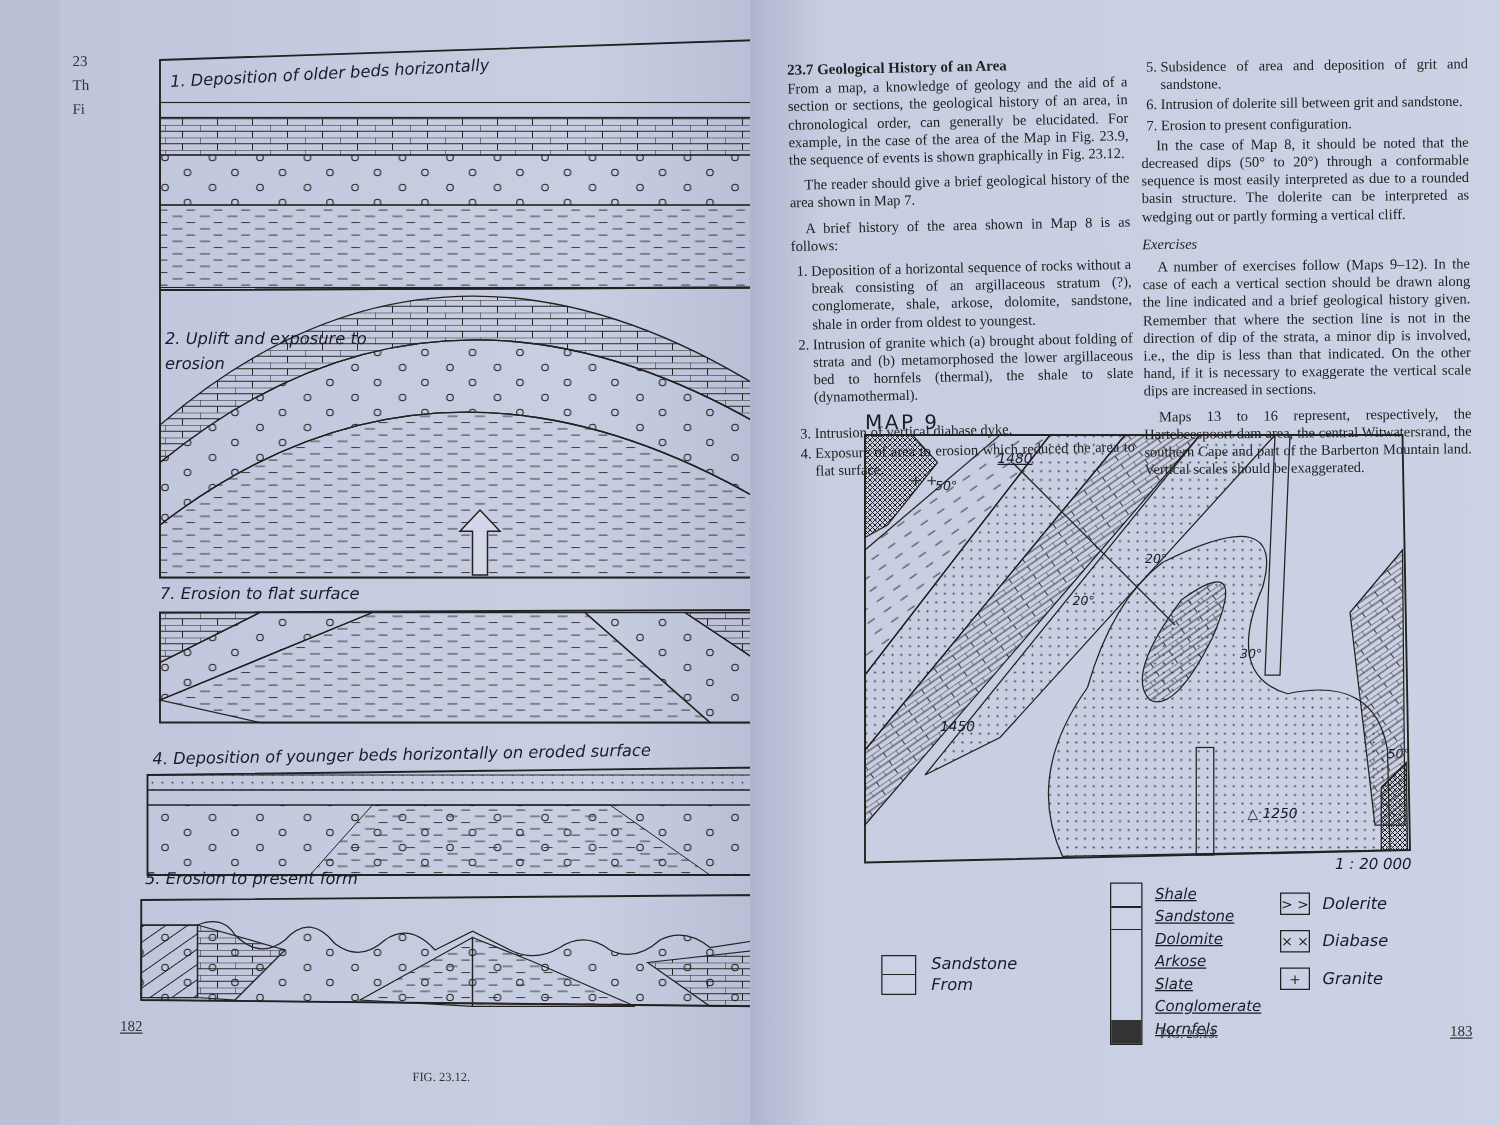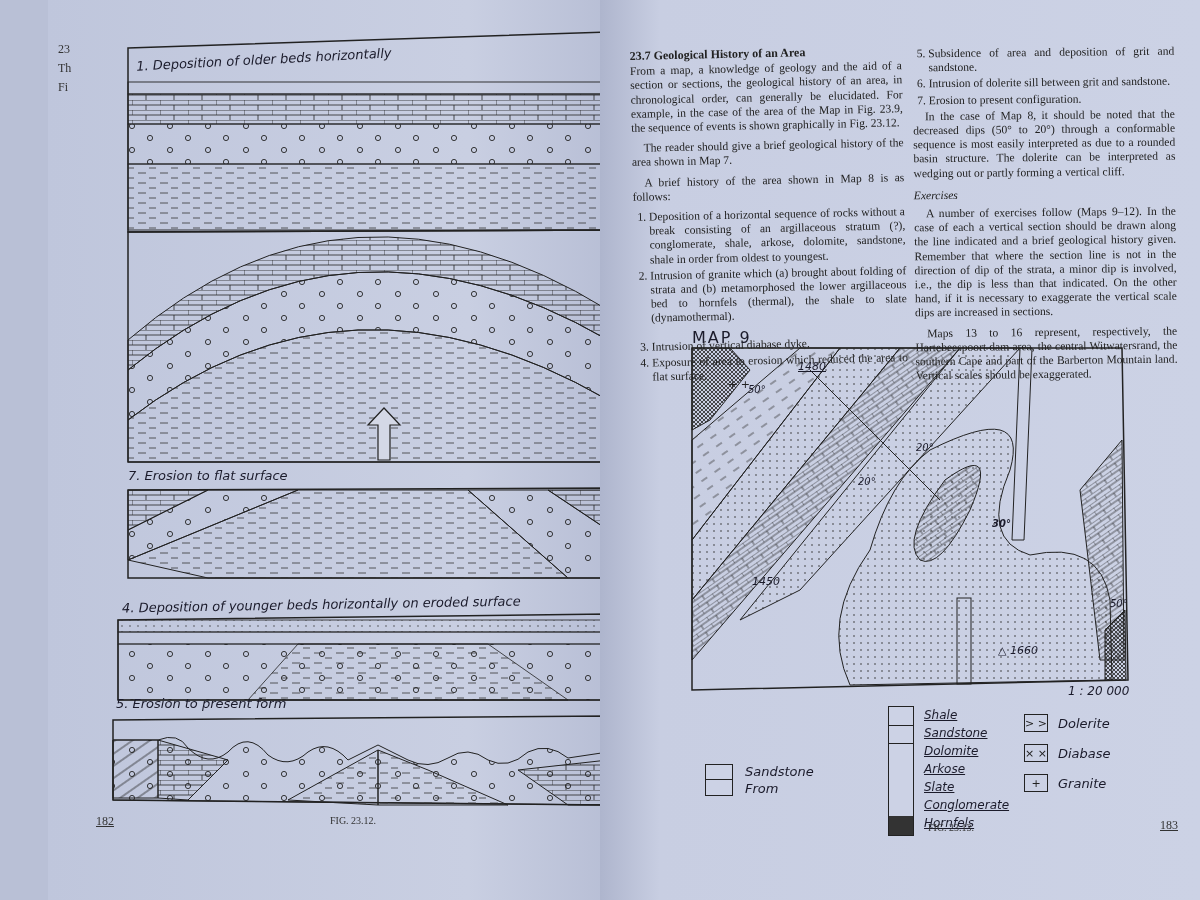--- a/index.html
+++ b/index.html
@@ -85,26 +85,27 @@
     <polygon points="65,720 560,716 560,805 65,800" fill="none" stroke="#222" stroke-width="1.5"></polygon>
     <path d="M65,740 L110,740 Q130,732 140,748 Q160,768 180,752 Q200,730 220,755 Q240,770 260,752 Q280,738 300,760 L330,745 L360,760 Q380,770 400,758 Q420,745 440,760 Q460,770 480,752 Q500,742 520,758 L560,752 L560,805 L65,800Z" fill="url(#cong)" stroke="#222" stroke-width="1"></path>
     <path d="M65,740 L110,740 L110,798 L65,798Z" fill="url(#hatch)" stroke="#222"></path>
     <path d="M110,740 L180,760 L140,800 L110,798Z" fill="url(#brick)" stroke="#222"></path>
     <path d="M240,800 L330,750 L330,805Z" fill="url(#dash)" stroke="#222"></path>
     <path d="M330,750 L380,770 L460,805 L330,805Z" fill="url(#dash)" stroke="#222"></path>
     <path d="M470,770 L560,760 L560,805 L520,805Z" fill="url(#brick)" stroke="#222"></path>
   </svg>
 
   <div class="panel-label hand" style="left:88px;top:52px;transform:rotate(-3deg);">1. Deposition of older beds horizontally</div>
+  <div class="panel-label hand" style="left:84px;top:262px;width:190px;line-height:20px;">2. Uplift and exposure to erosion</div>
   <div class="panel-label hand" style="left:80px;top:468px;">7. Erosion to flat surface</div>
   <div class="panel-label hand" style="left:74px;top:597px;transform:rotate(-1deg);">4. Deposition of younger beds horizontally on eroded surface</div>
   <div class="panel-label hand" style="left:68px;top:696px;">5. Erosion to present form</div>
 
   <div class="pagenum" style="left:48px;top:814px;">182</div>
-  <div class="figcap" style="left:282px;top:815px;">FIG. 23.12.</div>
+  <div class="figcap" style="left:282px;top:857px;">FIG. 23.12.</div>
 </div>
 
 <div class="page page-right">
   <div class="text" style="left:33px;top:46px;width:272px;transform:rotate(-1.2deg);">
     <h3>23.7 Geological History of an Area</h3>
     <p>From a map, a knowledge of geology and the aid of a section or sections, the geological history of an area, in chronological order, can generally be elucidated. For example, in the case of the area of the Map in Fig. 23.9, the sequence of events is shown graphically in Fig. 23.12.</p>
     <p class="ind">The reader should give a brief geological history of the area shown in Map 7.</p>
     <p class="ind">A brief history of the area shown in Map 8 is as follows:</p>
     <ol>
       <li>Deposition of a horizontal sequence of rocks without a break consisting of an argillaceous stratum (?), conglomerate, shale, arkose, dolomite, sandstone, shale in order from oldest to youngest.</li>
@@ -153,25 +154,25 @@
     <rect x="357" y="258" width="14" height="86" fill="none" stroke="#222"></rect>
     <path d="M420,8 L432,8 L424,200 L412,200Z" fill="none" stroke="#222"></path>
     <path d="M480,150 L522,100 L524,320 L500,320Z" fill="url(#mbrick)" stroke="#222"></path>
     <path d="M505,290 L525,270 L526,340 L505,340Z" fill="url(#mhorn)" stroke="#222"></path>
     <line x1="210" y1="30" x2="340" y2="160" stroke="#222" stroke-width="1"></line>
     <text x="128" y="48" font-family="DejaVu Sans, sans-serif" font-style="italic" font-size="11" fill="#222">+ +</text>
   </svg>
 
   <div class="hand" style="position:absolute;left:198px;top:360px;font-size:11px;text-decoration:underline;">1480</div>
   <div class="hand" style="position:absolute;left:152px;top:575px;font-size:11px;">1450</div>
-  <div class="hand" style="position:absolute;left:398px;top:644px;font-size:11px;">△ 1660</div>
+  <div class="hand" style="position:absolute;left:398px;top:644px;font-size:11px;">△ 1250</div>
   <div class="hand" style="position:absolute;left:148px;top:384px;font-size:10px;">50°</div>
   <div class="hand" style="position:absolute;left:316px;top:442px;font-size:10px;">20°</div>
   <div class="hand" style="position:absolute;left:258px;top:476px;font-size:10px;">20°</div>
-  <div class="hand" style="position:absolute;left:392px;top:518px;font-size:10px;font-weight:bold;">30°</div>
+  <div class="hand" style="position:absolute;left:392px;top:518px;font-size:10px;">30°</div>
   <div class="hand" style="position:absolute;left:510px;top:598px;font-size:10px;">50°</div>
   <div class="hand" style="position:absolute;left:468px;top:684px;font-size:12px;">1 : 20 000</div>
 
   <div class="legend hand" style="left:105px;top:763px;">
     <div style="display:flex;gap:12px;align-items:center;">
       <div style="width:26px;height:30px;border:1px solid #222;background:repeating-linear-gradient(#ccd2e5 0 14px,#222 14px 15px,#ccd2e5 15px 30px);"></div>
       <div style="line-height:17px;">
         <div>Sandstone</div>
         <div>From</div>
       </div>

